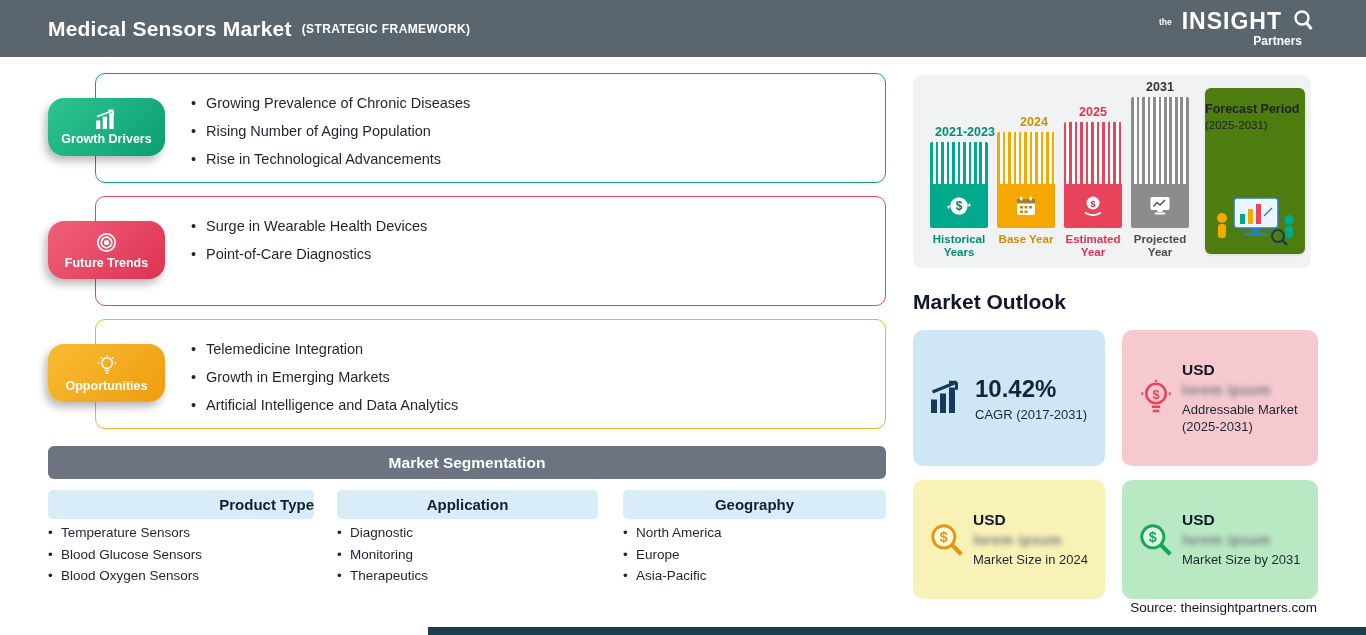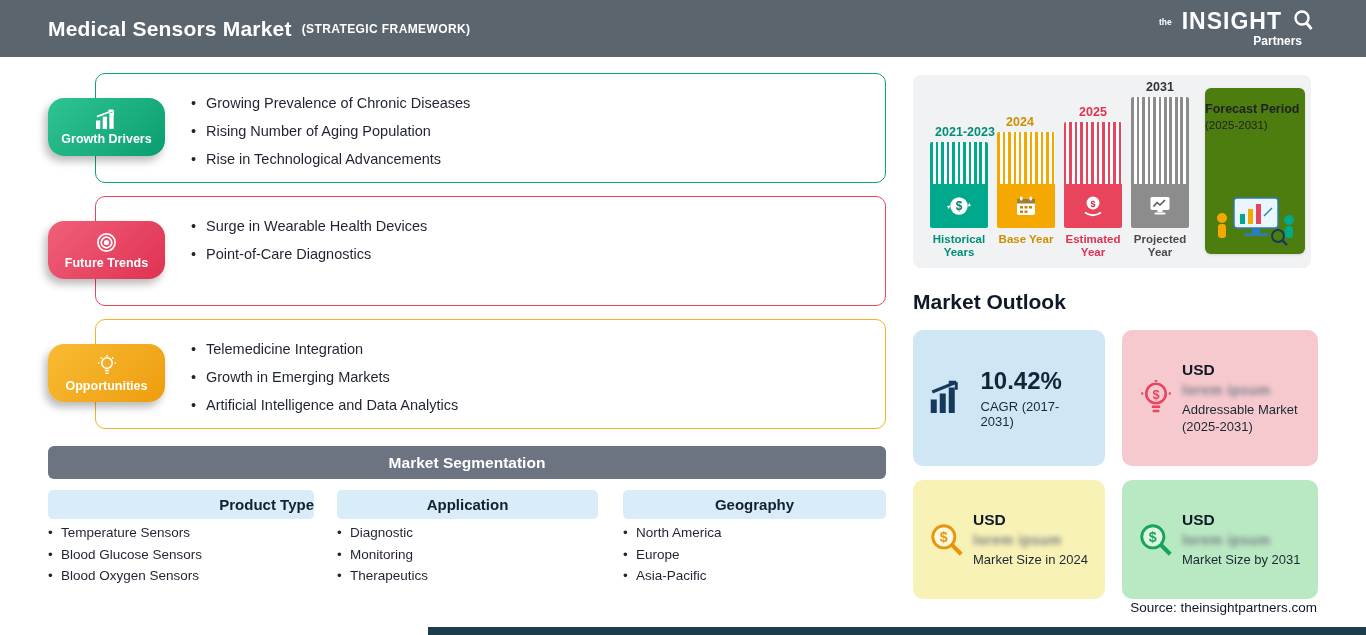--- a/index.html
+++ b/index.html
@@ -45,21 +45,21 @@
   .tl-solid { height:44px; display:flex; align-items:center; justify-content:center; }
   .tl-label { position:absolute; top:158px; width:72px; text-align:center; font-size:11.5px; font-weight:bold; line-height:13px; }
   .forecast-box { position:absolute; left:292px; top:13px; width:100px; height:166px; background:#4d7c0f; border-radius:6px; box-shadow:0 1px 3px rgba(0,0,0,.12); text-align:left; padding-top:14px; }
   .fc-title { font-size:12.5px; font-weight:bold; color:#222; line-height:14px; }
   .fc-range { font-size:11.5px; color:#222; margin-top:3px; }
   .fc-illustration { position:absolute; left:5px; bottom:6px; }
 
   
   .outlook-title { position:absolute; left:913px; top:290px; font-size:21px; font-weight:bold; color:#101726; }
   .card { position:absolute; border-radius:10px; }
-  .card-cagr { left:913px; top:330px; width:192px; height:136px; background:#cfe6f5; display:flex; align-items:center; padding:0 14px; gap:16px; }
+  .card-cagr { left:913px; top:330px; width:192px; height:136px; background:#cfe6f5; display:flex; align-items:center; padding:0 14px; gap:10px; }
   .cagr-value { font-size:24px; font-weight:bold; color:#12263a; }
   .cagr-label { font-size:13px; color:#1c2733; margin-top:4px; }
   .usd-card { display:grid; grid-template-columns:52px 1fr; align-items:center; padding:12px 10px 12px 8px; }
   .card-addressable { left:1122px; top:330px; width:196px; height:136px; background:#f6c9cf; }
   .card-2024 { left:913px; top:480px; width:192px; height:119px; background:#f9f2b6; }
   .card-2031 { left:1122px; top:480px; width:196px; height:119px; background:#b9e9c2; }
   .usd-icon { display:flex; align-items:center; justify-content:center; }
   .usd-currency { font-size:15.5px; font-weight:bold; color:#111a28; }
   .usd-value { font-size:14px; font-weight:bold; color:#787e87; filter:blur(2.6px); letter-spacing:.5px; margin:3px 0 4px; }
   .usd-label { font-size:13px; color:#1c2733; line-height:16.5px; }
@@ -162,21 +162,21 @@
     <div>Therapeutics</div>
   </div>
   <div class="col-list" style="left:623px;">
     <div>North America</div>
     <div>Europe</div>
     <div>Asia-Pacific</div>
   </div>
 
   <div class="timeline">
     <div class="tl-year" style="left:16px; top:50px; color:#008f76;">2021-2023</div>
-    <div class="tl-year" style="left:71px; top:40px; color:#cf8f00;">2024</div>
+    <div class="tl-year" style="left:85px; top:40px; color:#cf8f00;">2024</div>
     <div class="tl-year" style="left:144px; top:30px; color:#df3251;">2025</div>
     <div class="tl-year" style="left:211px; top:5px; color:#333;">2031</div>
 
     <div class="tl-bar" style="left:17px; top:67px; height:86px;">
       <div class="tl-stripes" style="background:repeating-linear-gradient(90deg,#00a98c 0 2.5px,#ffffff 2.5px 5.5px);"></div>
       <div class="tl-solid" style="background:#00a98c;">
         <svg width="26" height="26" viewBox="0 0 24 24">
           <circle cx="12" cy="12" r="8" fill="#ffffff"></circle>
           <text x="12" y="16" text-anchor="middle" font-size="11" font-weight="bold" fill="#00806a" font-family="Liberation Sans, sans-serif">$</text>
           <path d="M21.5 9 l1.5 3 -3 .5 Z" fill="#fff"></path>

